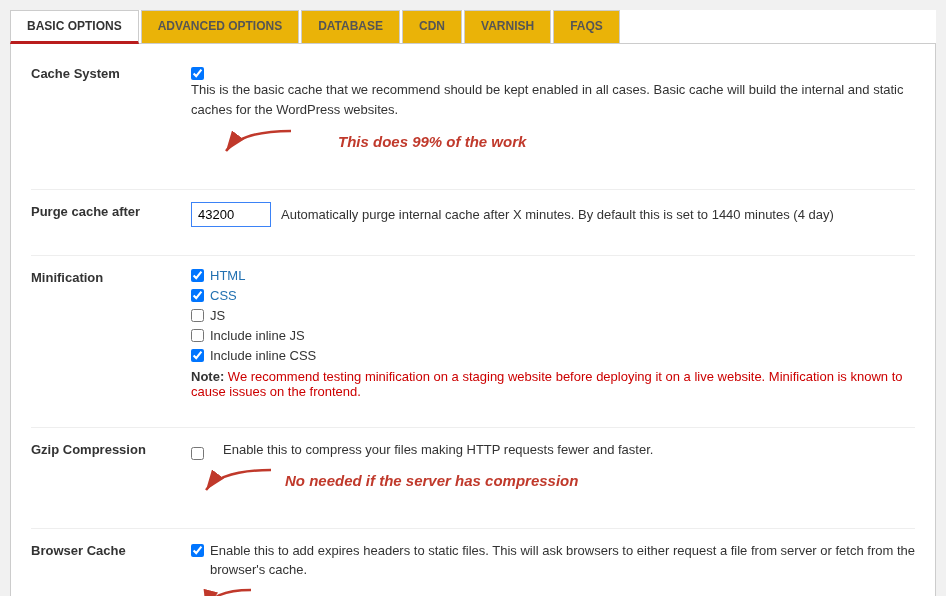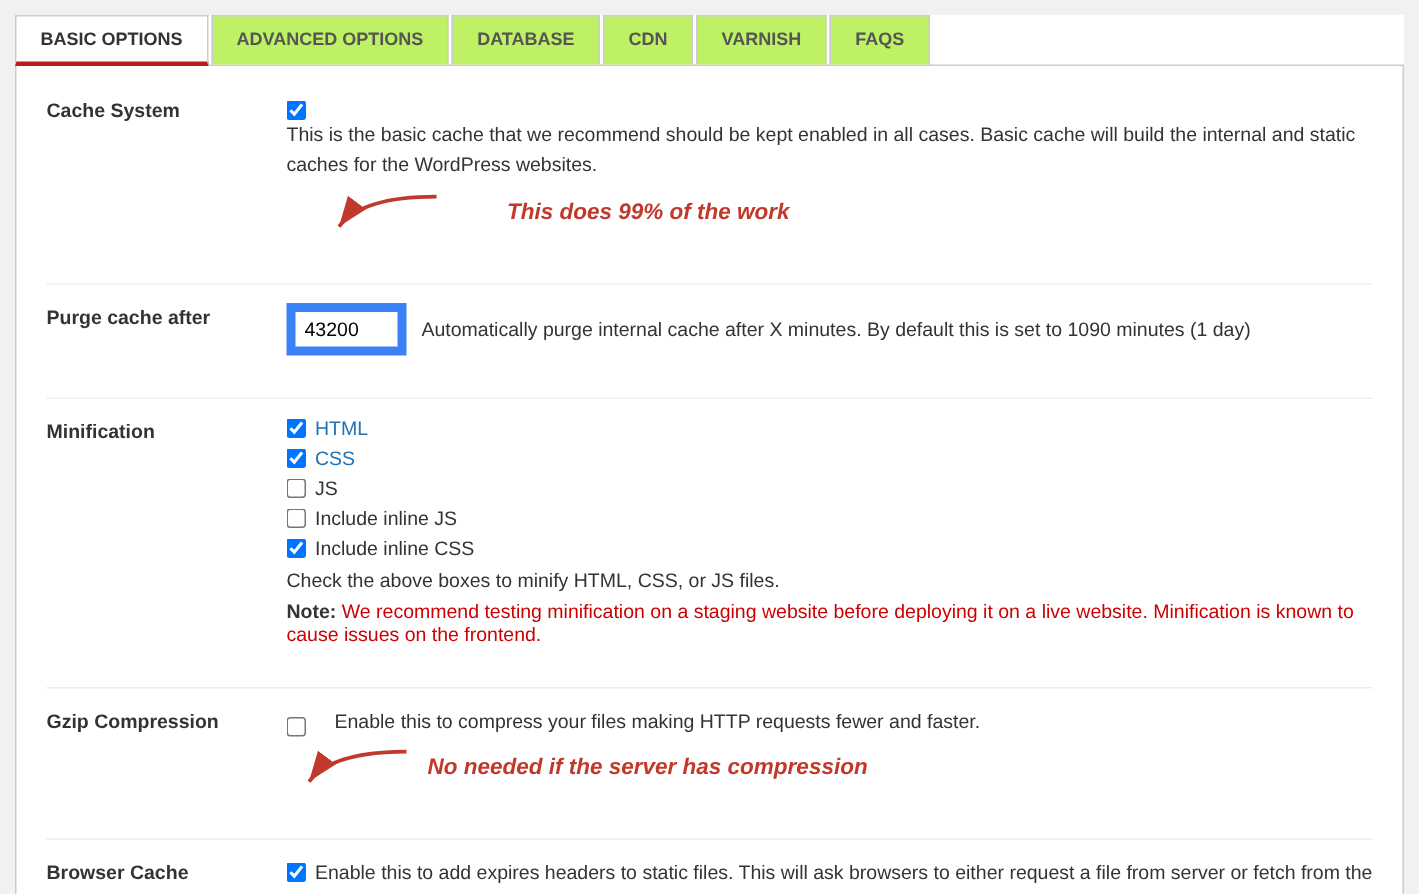--- a/index.html
+++ b/index.html
@@ -20,21 +20,21 @@
     .tabs {
       display: flex;
       border-bottom: 1px solid #ccc;
       background: #fff;
       margin-bottom: 0;
     }
     .tab {
       padding: 8px 16px;
       border: 1px solid #ccc;
       border-bottom: none;
-      background: #bef264;
+      background: #eab308;
       cursor: pointer;
       font-size: 12px;
       font-weight: bold;
       color: #555;
       margin-right: 2px;
       text-transform: uppercase;
     }
     .tab.active {
       background: #fff;
       color: #333;
@@ -86,21 +86,21 @@
       color: #333;
       line-height: 1.5;
     }
     .purge-row {
       display: flex;
       align-items: center;
       gap: 10px;
     }
     .purge-input {
       width: 80px;
-      border: 6px solid #3b82f6;
+      border: 1px solid #3b82f6;
       padding: 4px 6px;
       font-size: 13px;
     }
     .purge-desc {
       font-size: 13px;
       color: #333;
     }
     .note-text {
       font-size: 13px;
       color: #333;
@@ -159,21 +159,21 @@
       </div>
     </div>
 
     <hr class="divider">
 
     <div class="row">
       <div class="row-label">Purge cache after</div>
       <div class="row-content">
         <div class="purge-row">
           <input type="text" class="purge-input" value="43200" style="">
-          <span class="purge-desc">Automatically purge internal cache after X minutes. By default this is set to 1090 minutes (1 day)</span>
+          <span class="purge-desc">Automatically purge internal cache after X minutes. By default this is set to 1440 minutes (4 day)</span>
         </div>
       </div>
     </div>
 
     <hr class="divider">
 
     <div class="row">
       <div class="row-label">Minification</div>
       <div class="row-content">
         <div class="checkbox-row">
@@ -189,21 +189,20 @@
           <span class="checkbox-label-plain">JS</span>
         </div>
         <div class="checkbox-row">
           <input type="checkbox" style="">
           <span class="checkbox-label-plain">Include inline JS</span>
         </div>
         <div class="checkbox-row">
           <input type="checkbox" checked="" style="">
           <span class="checkbox-label-plain">Include inline CSS</span>
         </div>
-        <div class="note-text">Check the above boxes to minify HTML, CSS, or JS files.</div>
         <div class="note-text">
           <span style="font-weight:bold;">Note:</span>
           <span class="note-red">We recommend testing minification on a staging website before deploying it on a live website. Minification is known to cause issues on the frontend.</span>
         </div>
       </div>
     </div>
 
     <hr class="divider">
 
     <div class="row">

